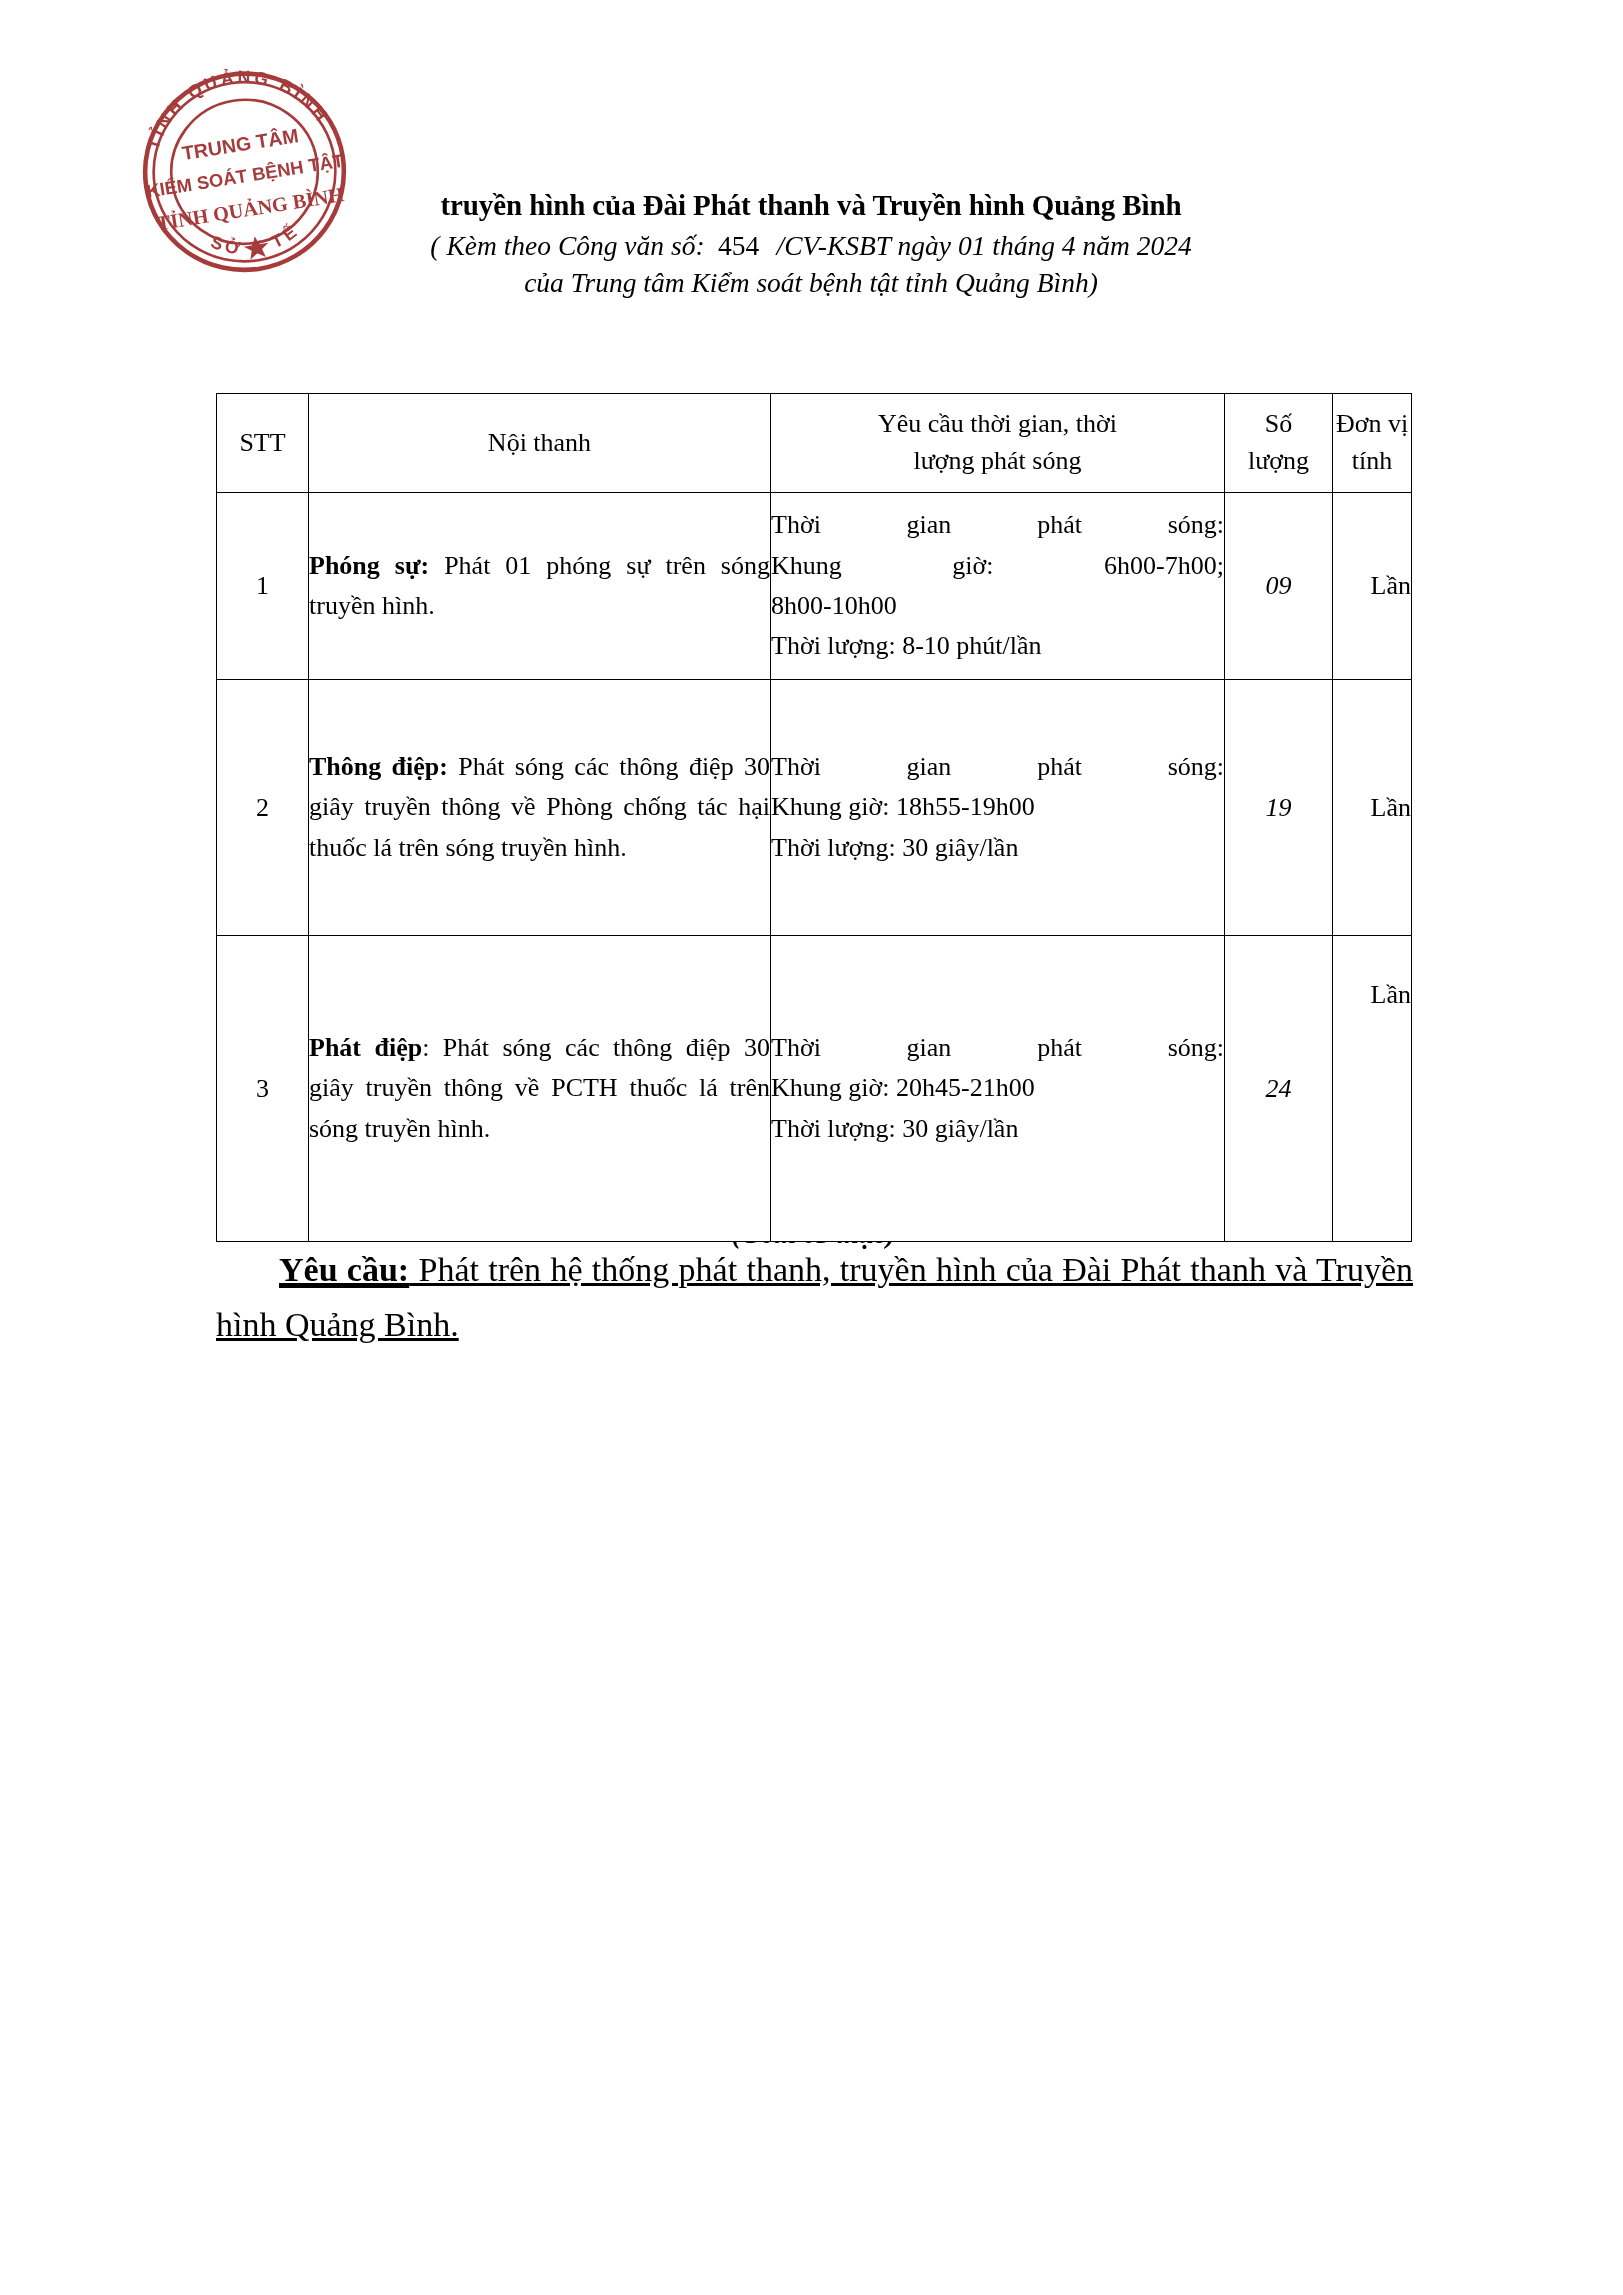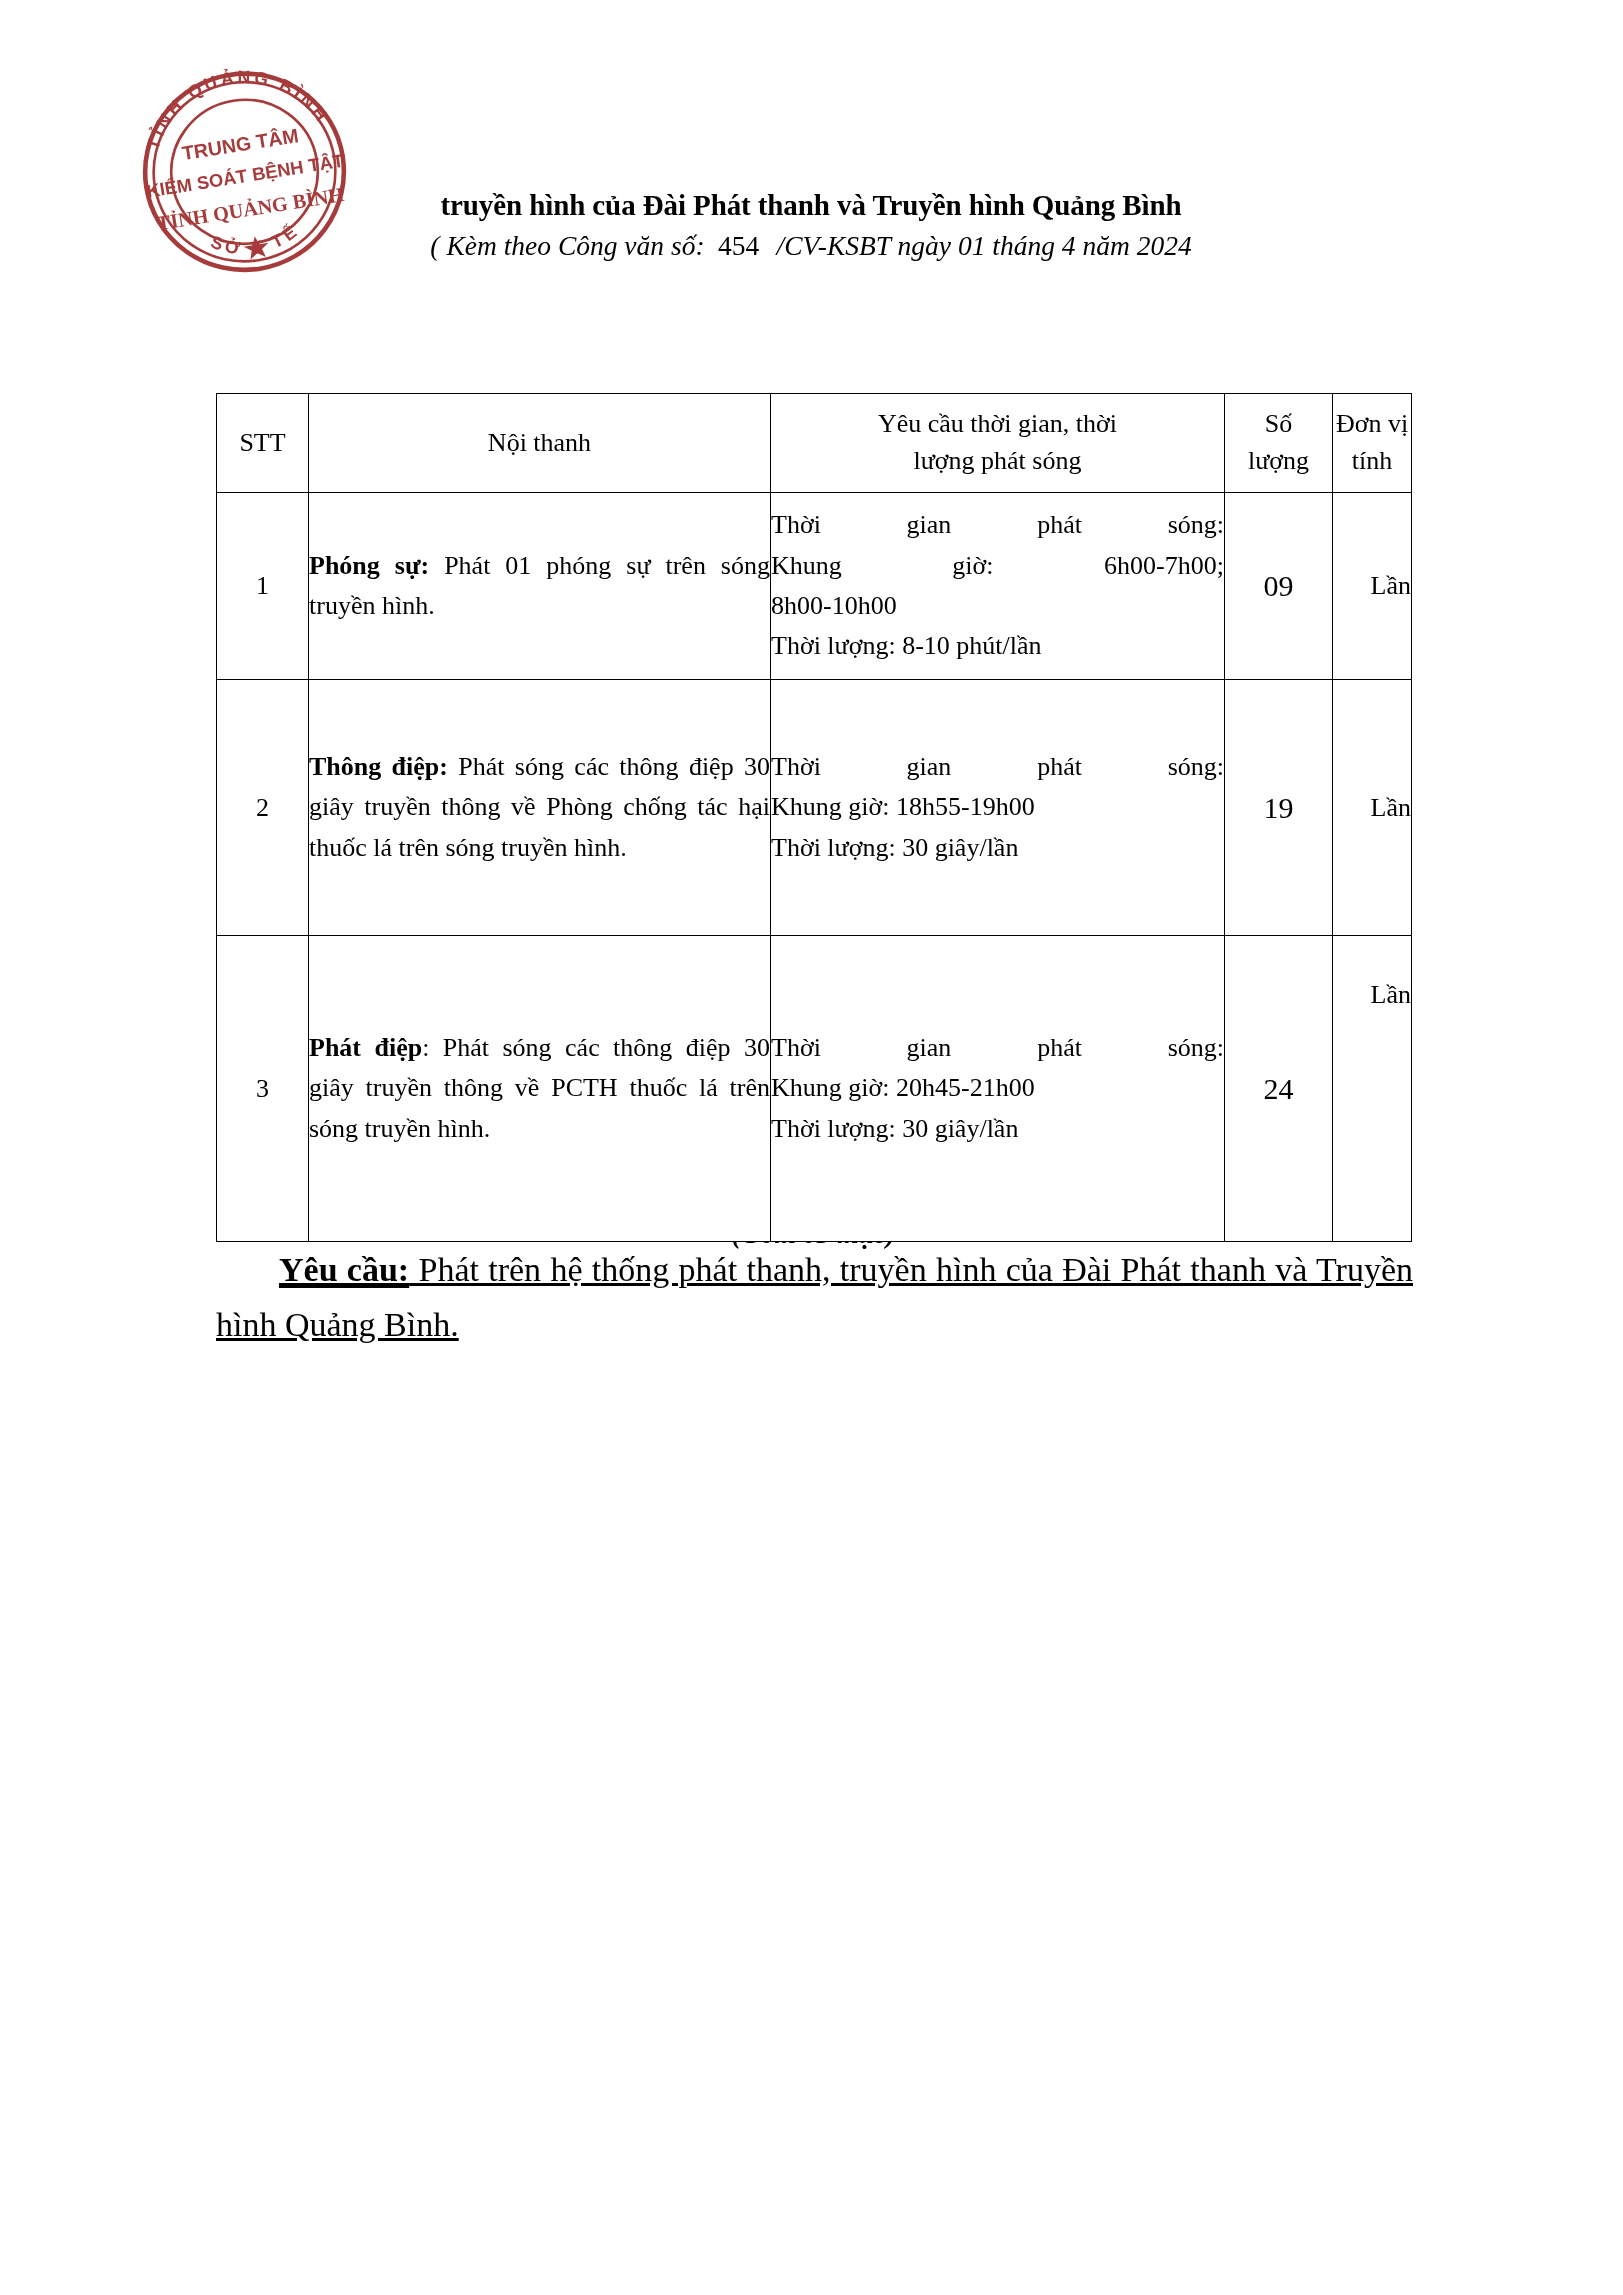--- a/index.html
+++ b/index.html
@@ -118,21 +118,22 @@
     text-align: justify;
     text-align-last: left;
     font-size: 26px;
     line-height: 1.55;
     padding: 5.2px 9.2px 6.5px 10.5px;
     vertical-align: top;
   }
   td.c-yc.mid { vertical-align: middle; }
   td.c-sl {
     text-align: center;
-    font-size: 30px;
+    font-size: 26px;
+    font-style: italic;
   }
   td.c-dv {
     text-align: right;
     font-size: 26px;
   }
   td.c-dv.top-ish { vertical-align: top; padding-top: 44px; }
   .lbl-b { font-weight: bold; }
   .jline { display: block; }
   .jline.justify {
     text-align: justify;
@@ -208,20 +209,21 @@
   <div class="header-block">
     <div class="doc-title">
       <br>
       <span>truyền hình của Đài Phát thanh và Truyền hình Quảng Bình</span>
     </div>
     <div class="doc-subtitle">
       <span>( Kèm theo Công văn số:</span>
       <span class="num">454</span>
       <span>/CV-KSBT ngày 01 tháng 4 năm 2024</span>
     </div>
+    <div class="doc-subtitle-2">của Trung tâm Kiểm soát bệnh tật tỉnh Quảng Bình)</div>
   </div>
 
   <div class="tbl-wrap">
     <table class="main">
       <colgroup>
         <col class="col-stt">
           <col class="col-noi">
           <col class="col-yc">
           <col class="col-sl">
           <col class="col-dv">

